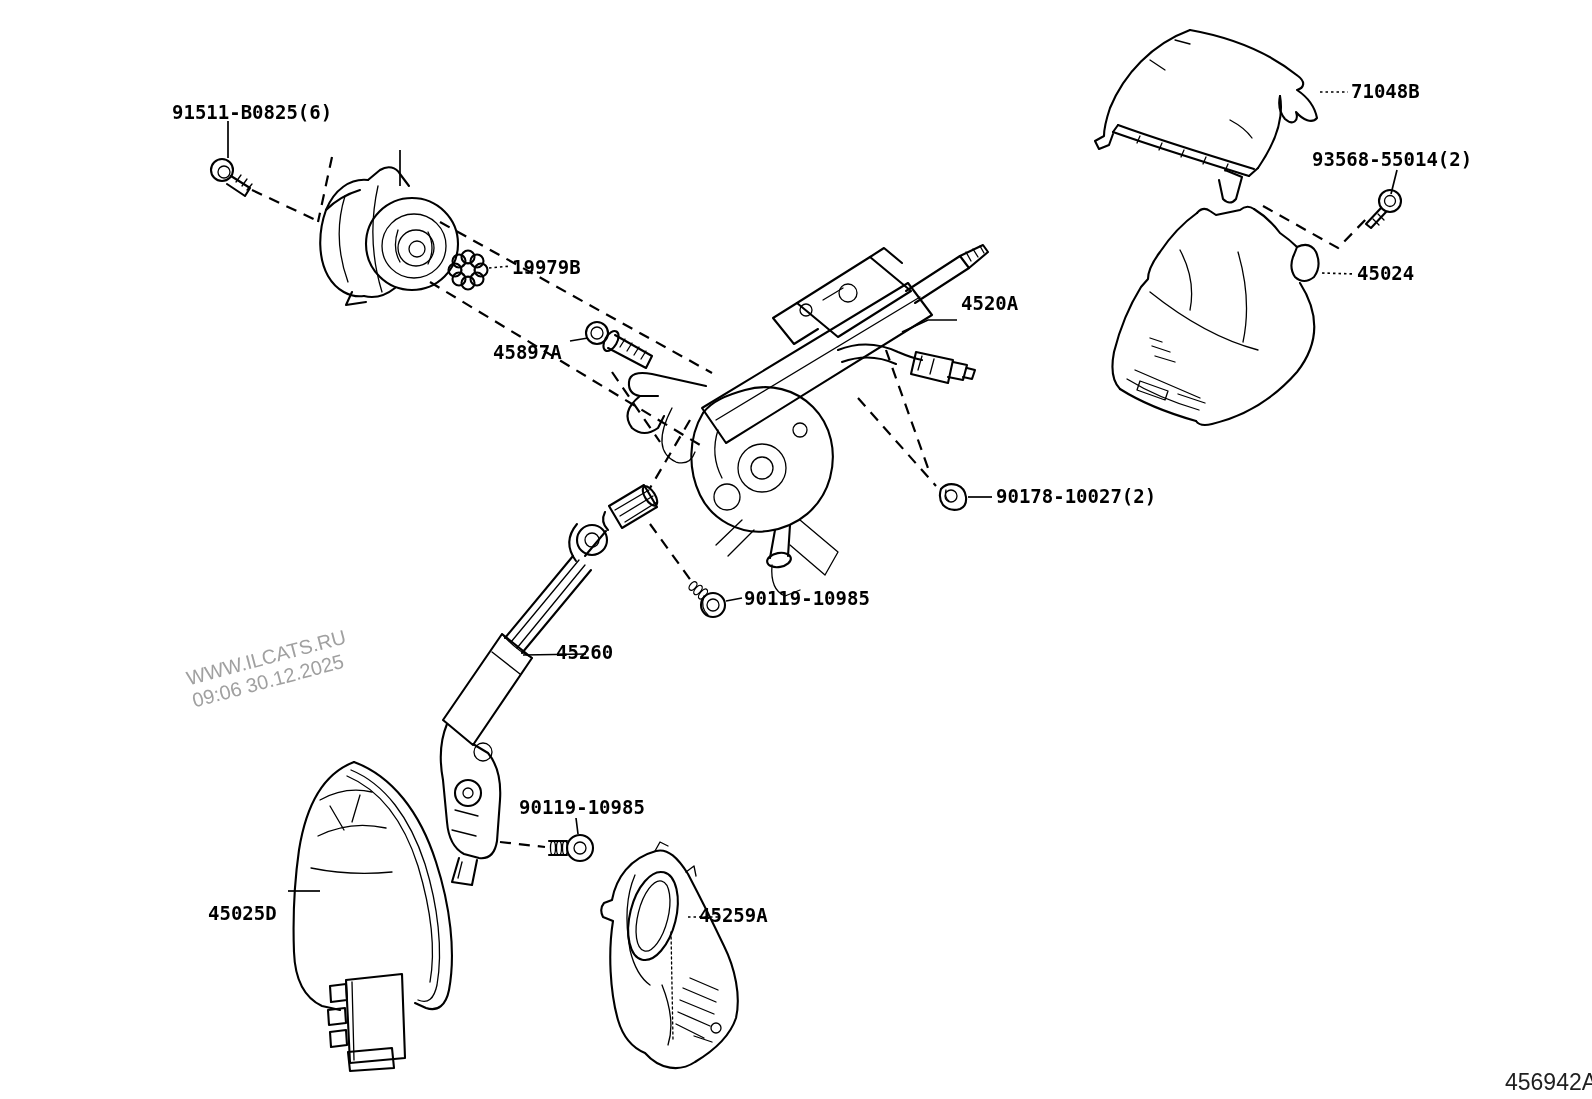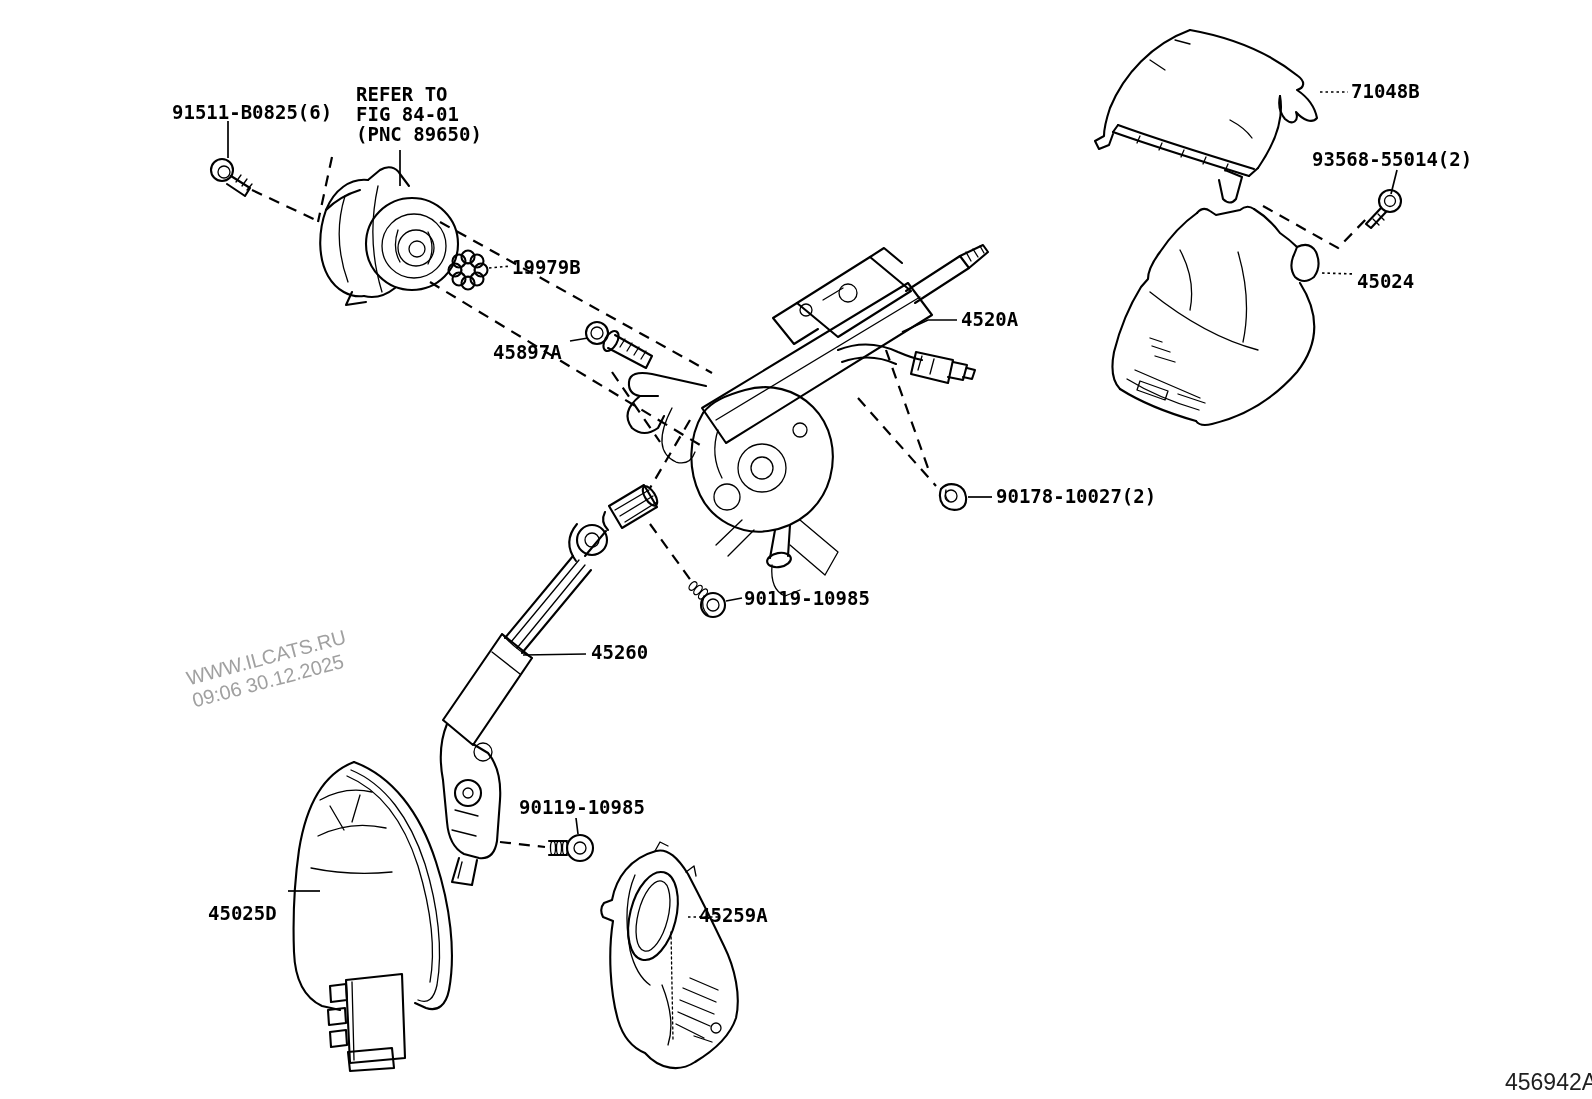--- a/index.html
+++ b/index.html
@@ -225,35 +225,30 @@
     <path class="thin" d="M690,978 L718,990 M683,988 L716,1002 M680,1000 L714,1014 M678,1012 L710,1026 M676,1024 L704,1038 M694,1036 L712,1042"></path>
     <circle class="thin" cx="716" cy="1028" r="5"></circle>
     <path class="thin" d="M655,851 L660,842 L668,846 M686,872 L694,866 L696,876"></path>
     <path class="thin" d="M662,985 Q676,1020 668,1045"></path>
   </g>
   <path class="dot" d="M688,917 L720,917"></path>
 </svg>
 
   <div class="lbl" style="left:172px;top:102px">91511-B0825(6)</div>
 
-  <div class="lbl" style="left:356px;top:84px">
-    <div>REFER TO</div>
-    <div>FIG 84-01</div>
-    <div>(PNC 89650)</div>
-  </div>
 
   <div class="lbl" style="left:512px;top:257px">19979B</div>
   <div class="lbl" style="left:493px;top:342px">45897A</div>
-  <div class="lbl" style="left:961px;top:309px">4520A</div>
+  <div class="lbl" style="left:961px;top:293px">4520A</div>
   <div class="lbl" style="left:1351px;top:81px">71048B</div>
   <div class="lbl" style="left:1312px;top:149px">93568-55014(2)</div>
-  <div class="lbl" style="left:1357px;top:271px">45024</div>
+  <div class="lbl" style="left:1357px;top:263px">45024</div>
   <div class="lbl" style="left:996px;top:486px">90178-10027(2)</div>
   <div class="lbl" style="left:744px;top:588px">90119-10985</div>
-  <div class="lbl" style="left:591px;top:642px">45260</div>
+  <div class="lbl" style="left:556px;top:642px">45260</div>
   <div class="lbl" style="left:519px;top:797px">90119-10985</div>
   <div class="lbl" style="left:208px;top:903px">45025D</div>
   <div class="lbl" style="left:699px;top:905px">45259A</div>
 
   <div class="wm">
     <div>WWW.ILCATS.RU</div>
     <div>09:06 30.12.2025</div>
   </div>
 
   <div class="figcode">456942A</div>

